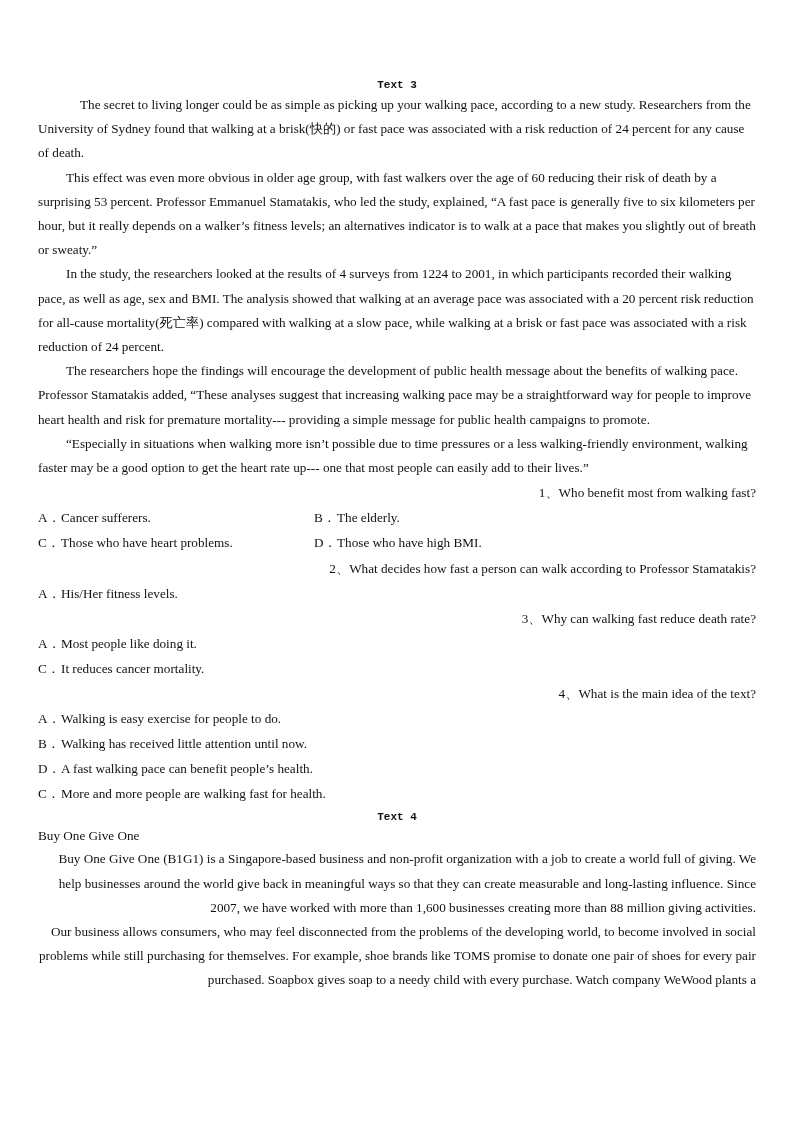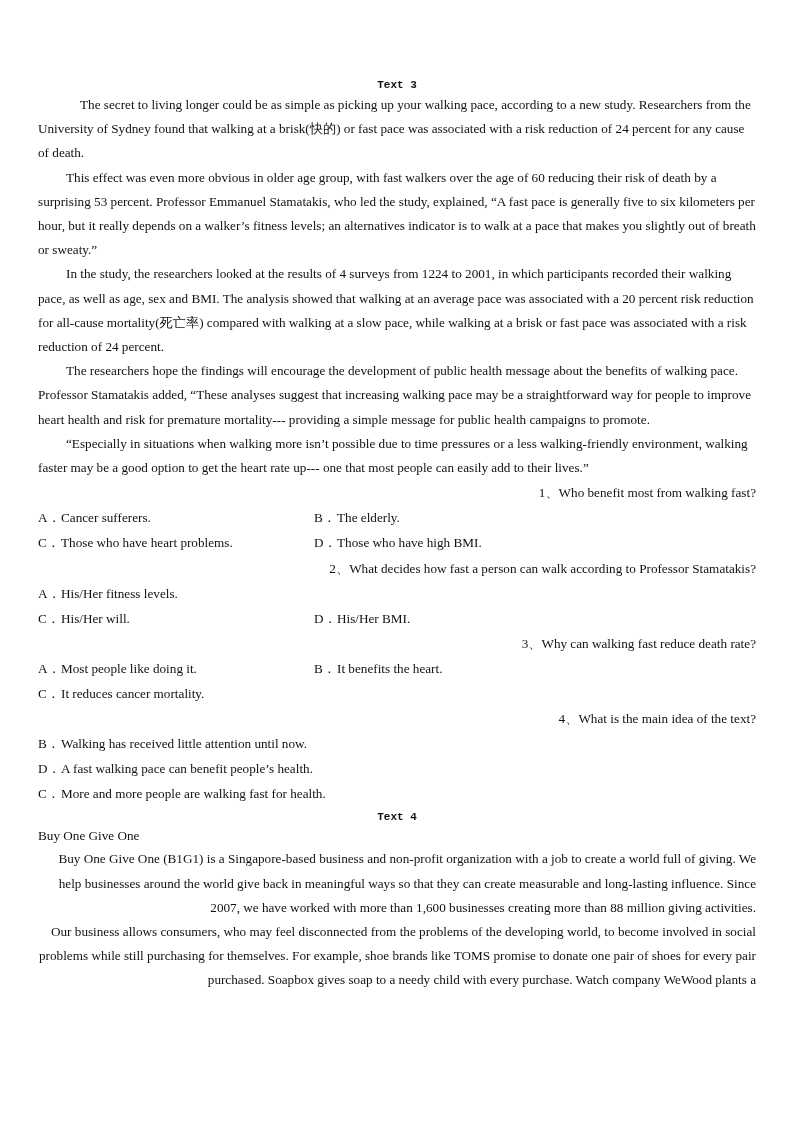--- a/index.html
+++ b/index.html
@@ -76,39 +76,37 @@
         <span class="opt opt-left"><span class="letter">C．</span><span>Those who have heart problems.</span></span>
         <span class="opt opt-right"><span class="letter">D．</span><span>Those who have high BMI.</span></span>
       </div>
     </div>
 
     <div>
       <p class="q"><span>2、</span><span>What decides how fast a person can walk according to Professor Stamatakis?</span></p>
       <div class="row">
         <span class="opt opt-left"><span class="letter">A．</span><span>His/Her fitness levels.</span></span>
       </div>
-      <div class="row">
-        <span class="opt opt-left"><span class="letter">C．</span><span>His/Her will.</span></span>
-        <span class="opt opt-right"><span class="letter">D．</span><span>His/Her BMI.</span></span>
-      </div>
     </div>
 
     <div>
       <p class="q"><span>3、</span><span>Why can walking fast reduce death rate?</span></p>
       <div class="row">
         <span class="opt opt-left"><span class="letter">A．</span><span>Most people like doing it.</span></span>
-        <span class="opt opt-right"><span class="letter">B．</span><span>It benefits the heart.</span></span>
       </div>
       <div class="row">
         <span class="opt opt-left"><span class="letter">C．</span><span>It reduces cancer mortality.</span></span>
       </div>
     </div>
 
     <div>
       <p class="q"><span>4、</span><span>What is the main idea of the text?</span></p>
+      <div class="row">
+        <span class="opt"><span class="letter">A．</span><span>Walking is easy exercise for people to do.</span></span>
+      </div>
       <div class="row">
         <span class="opt"><span class="letter">B．</span><span>Walking has received little attention until now.</span></span>
       </div>
       <div class="row">
         <span class="opt"><span class="letter">D．</span><span>A fast walking pace can benefit people’s health.</span></span>
       </div>
       <div class="row">
         <span class="opt"><span class="letter">C．</span><span>More and more people are walking fast for health.</span></span>
       </div>
     </div>

